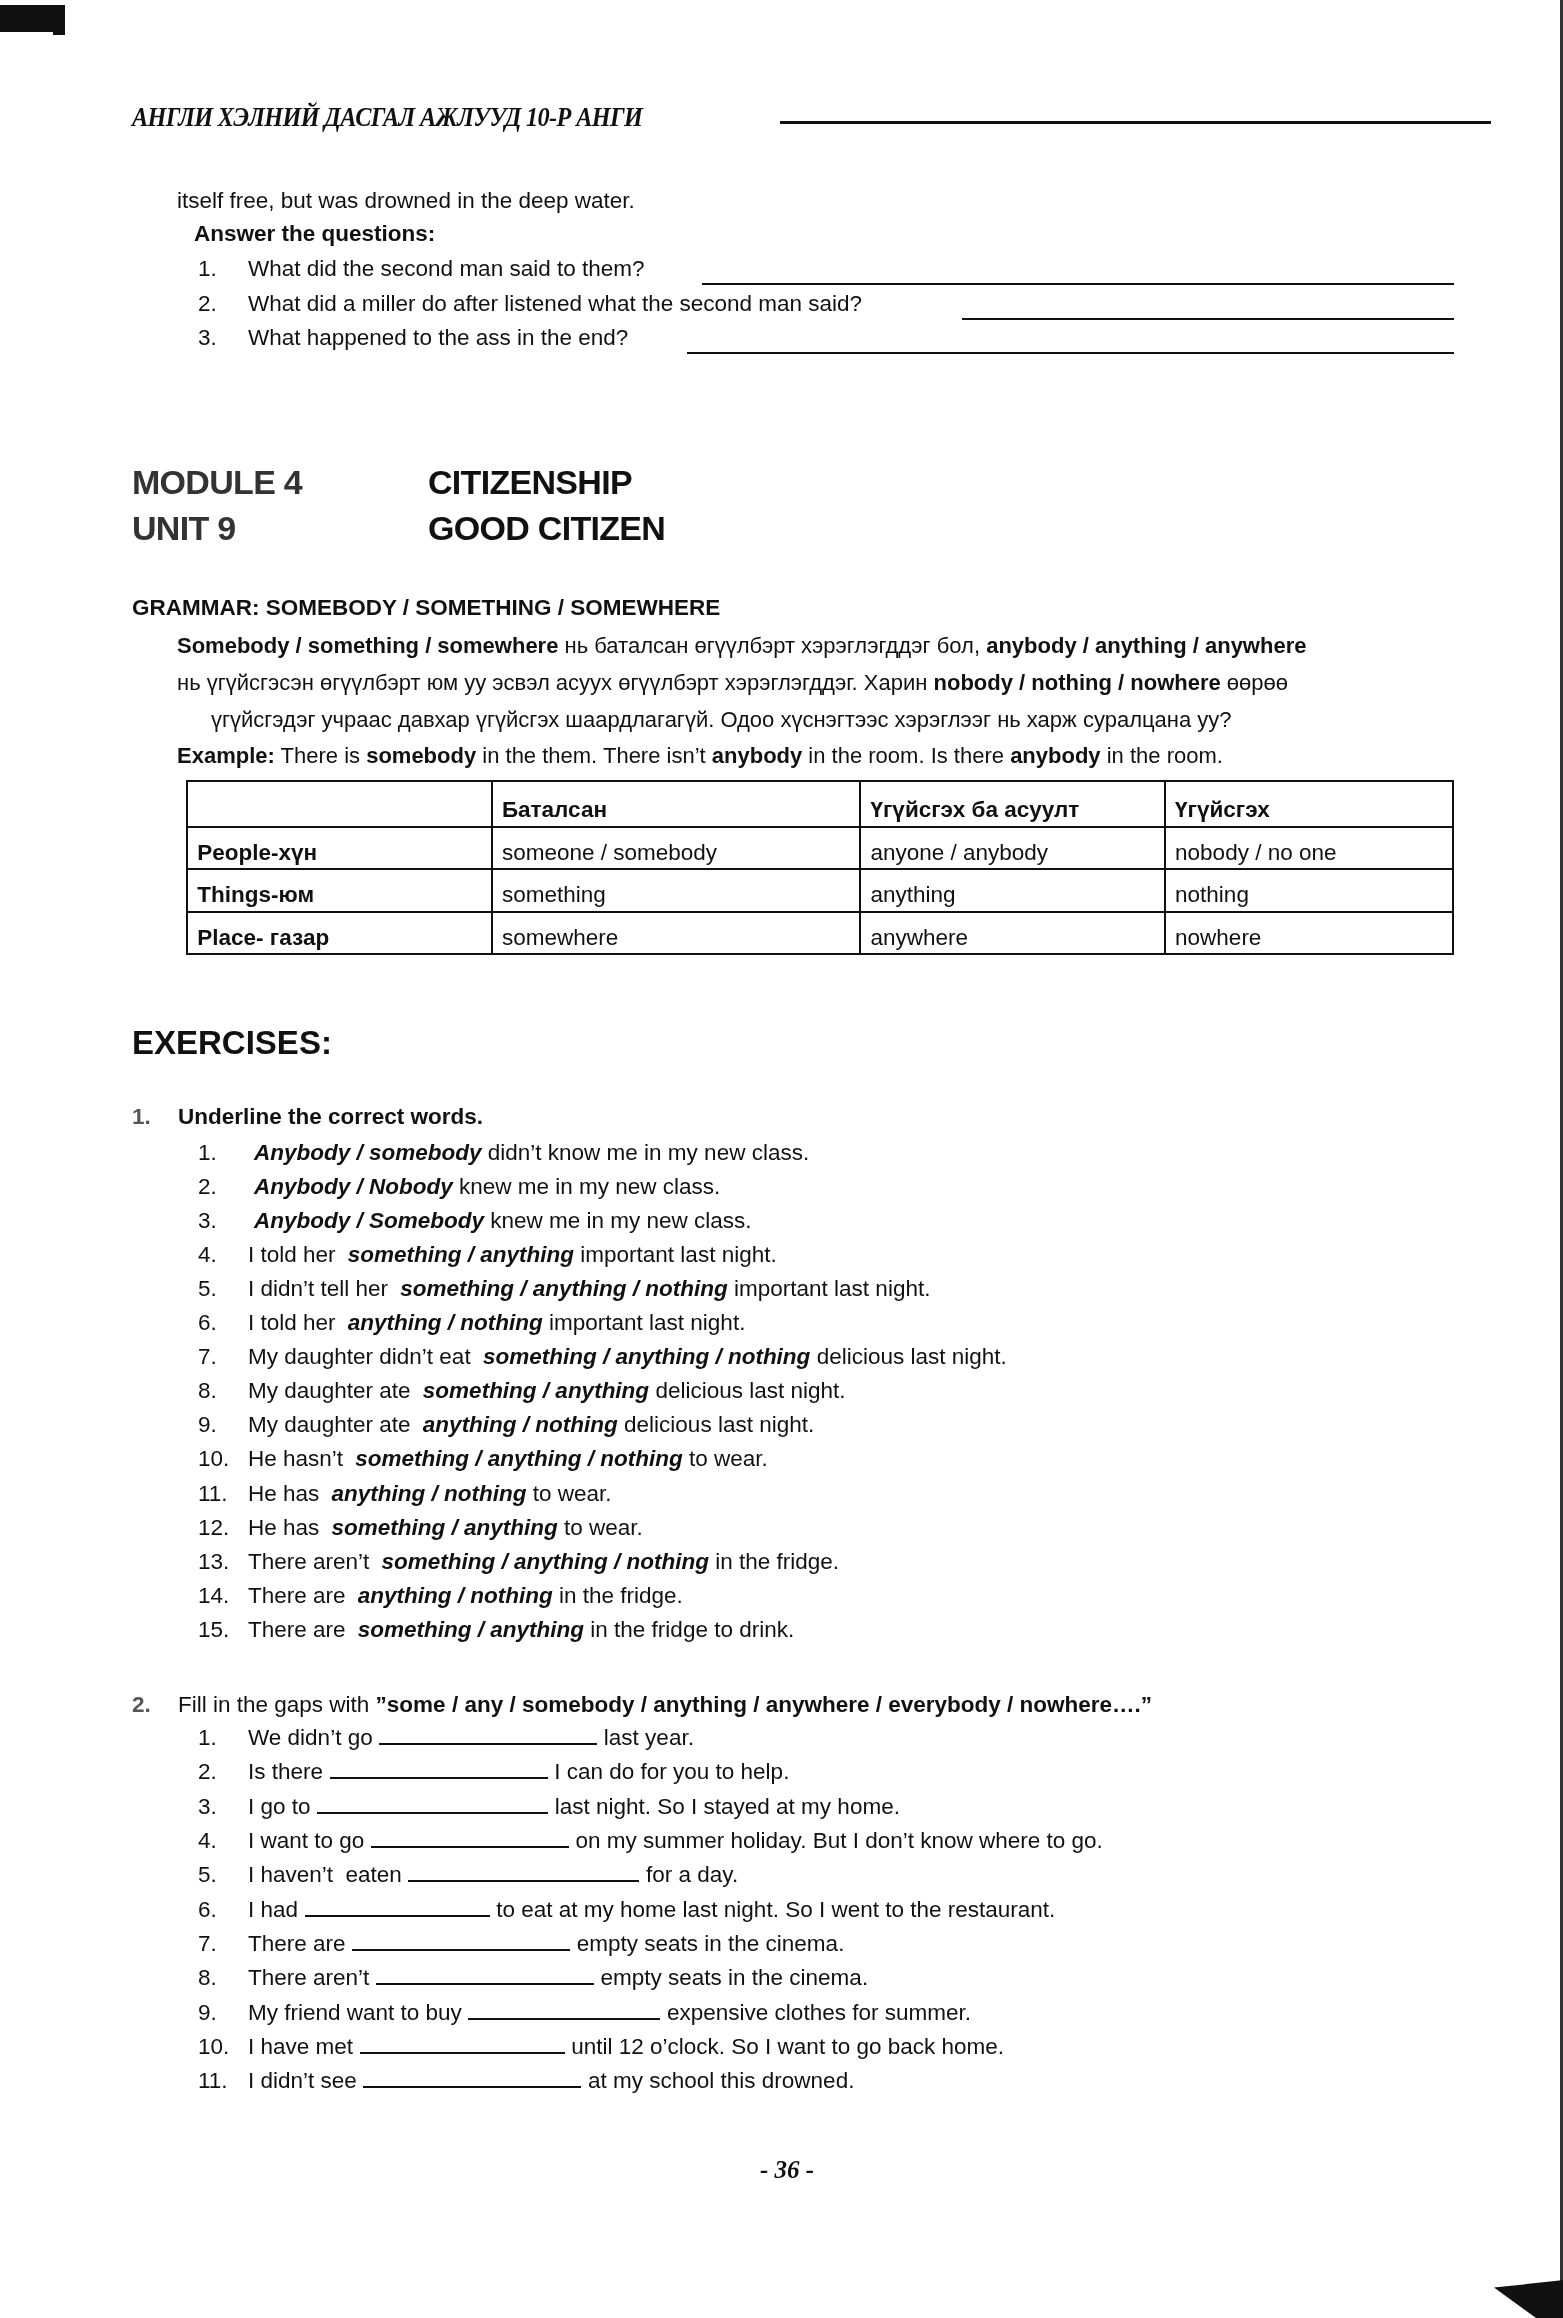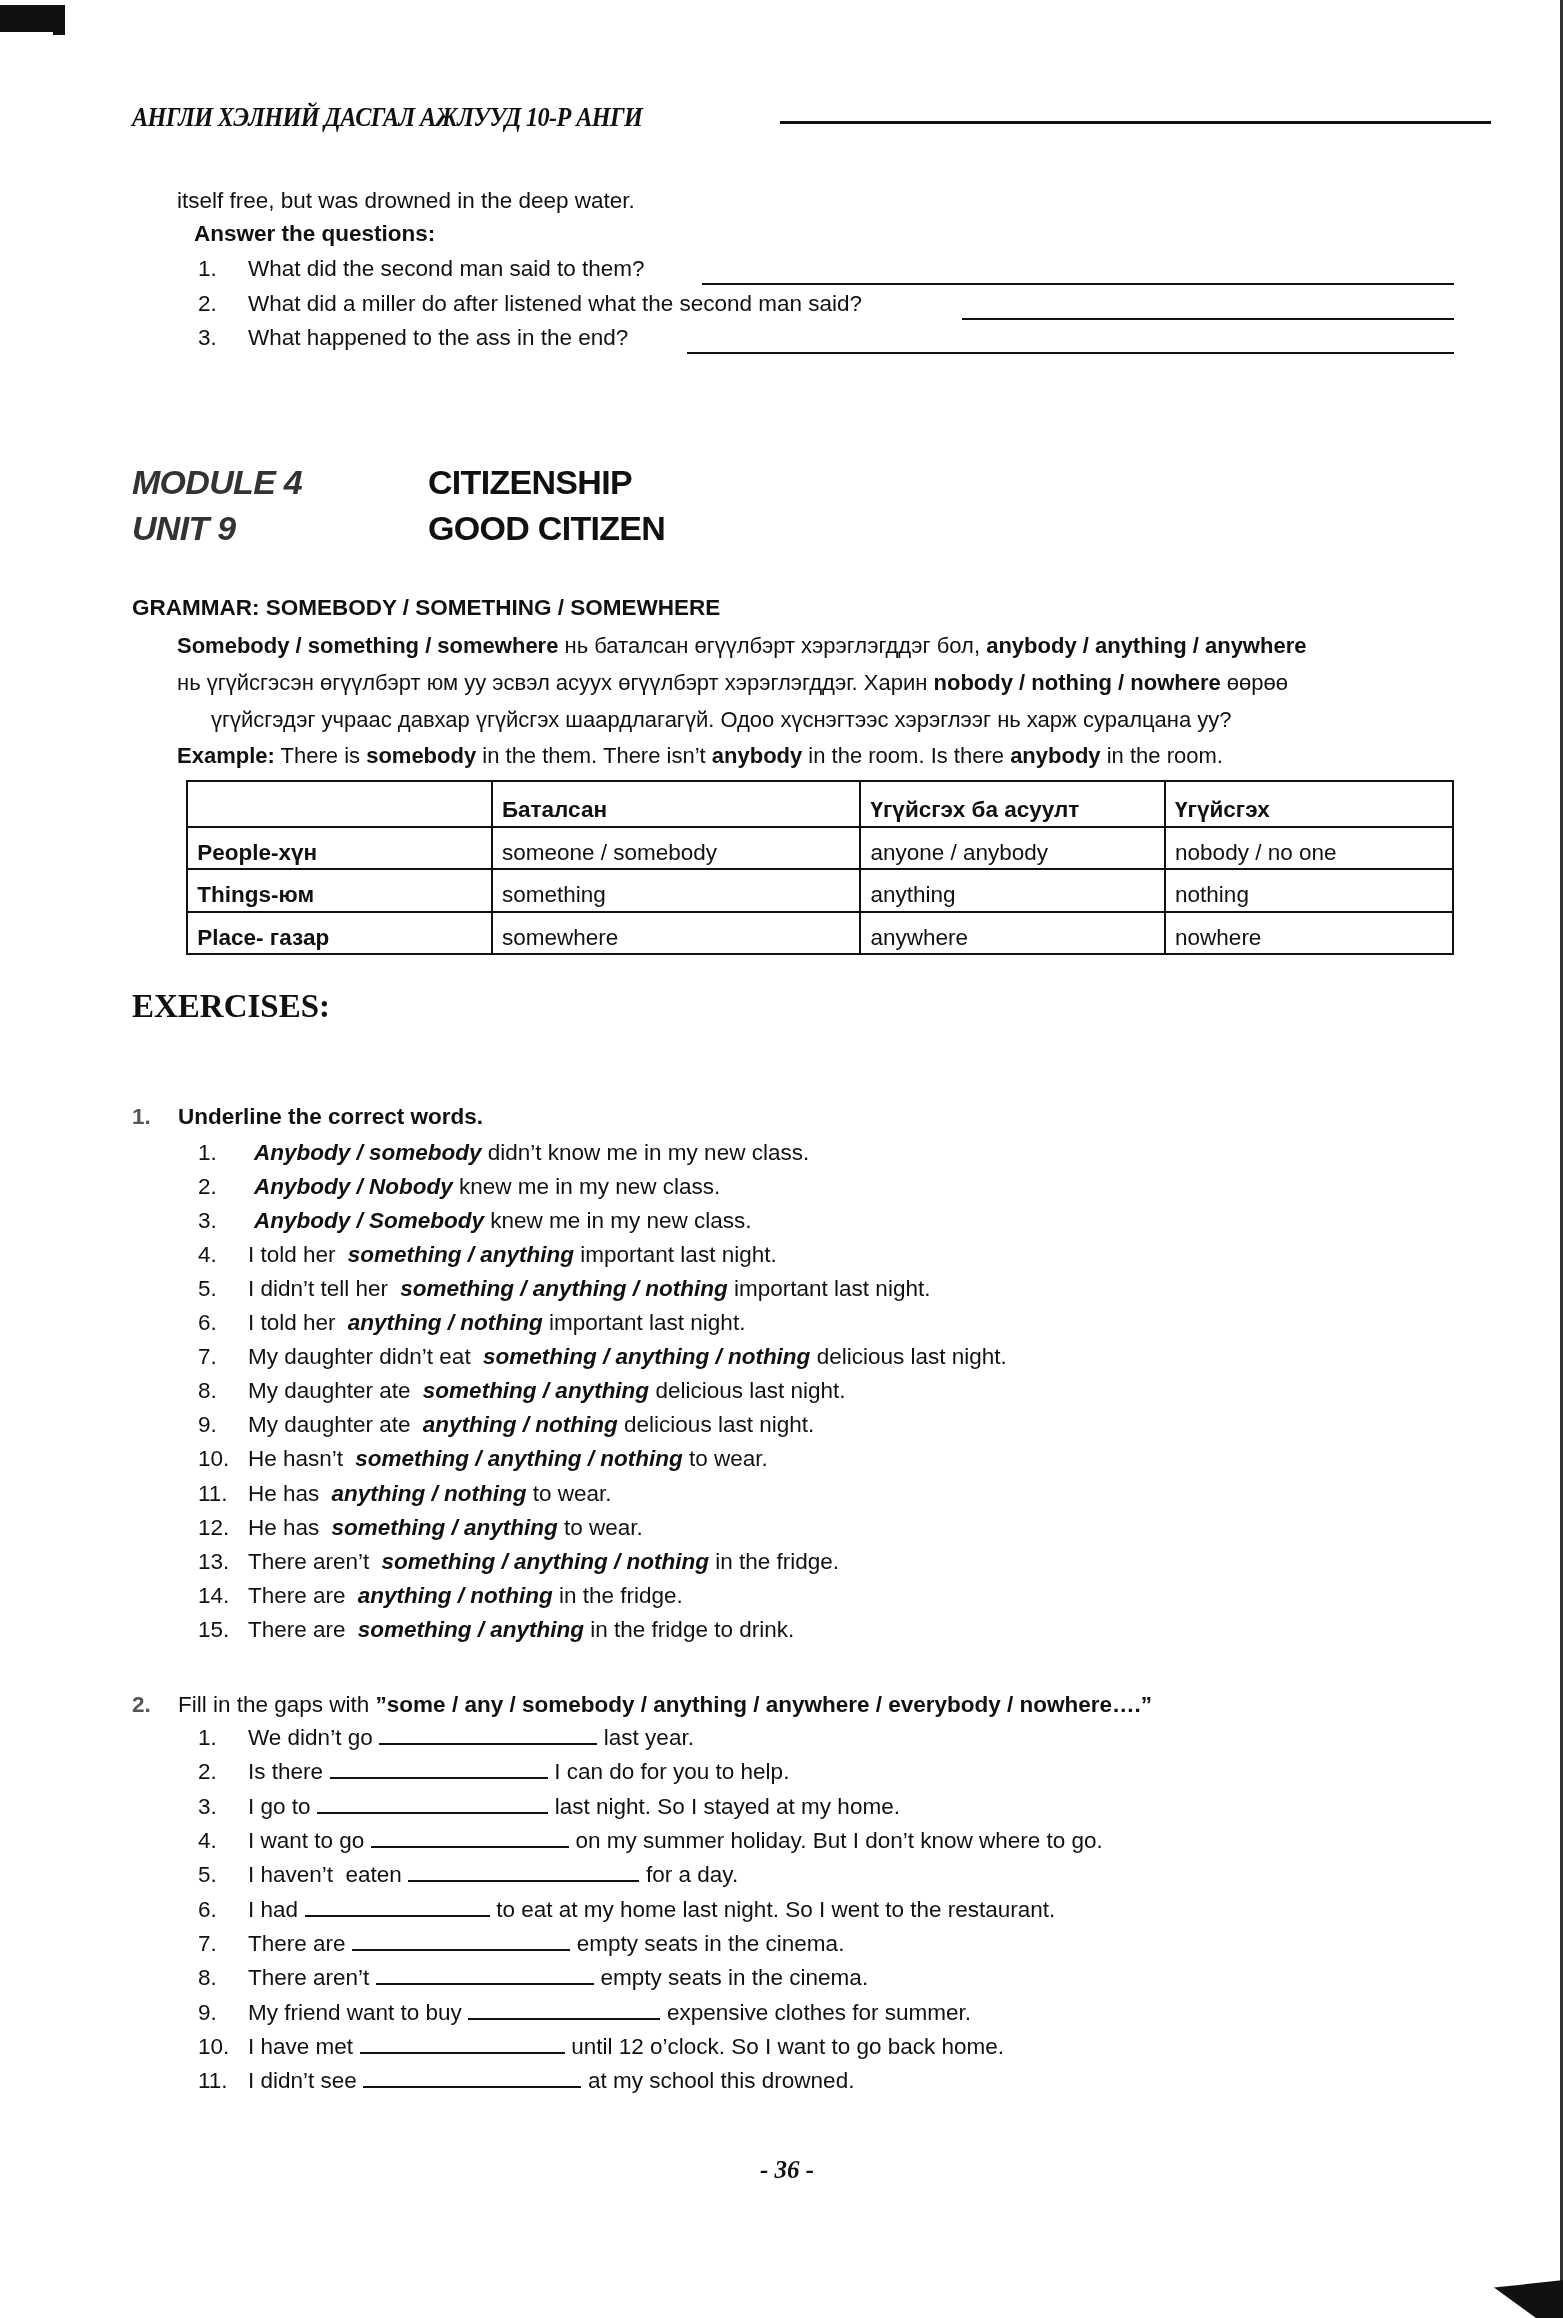--- a/index.html
+++ b/index.html
@@ -18,36 +18,36 @@
   .scan-corner { left: 0; top: 5.3px; width: 63px; height: 26.4px; background: #111; }
   .scan-corner2 { left: 53px; top: 5.3px; width: 12px; height: 30px; background: #111; }
   .scan-bottom { left: 1494px; top: 2280px; width: 70px; height: 38px; background: #111; clip-path: polygon(0 20%, 100% 0, 100% 100%, 60% 100%); }
   .scan-right { left: 1560px; top: 0; width: 4px; height: 2319px; background: #333; }
   .body-text { font-size: 22.5px; }
   .bold { font-weight: bold; }
   .italic-bold { font-style: italic; font-weight: bold; margin-left: 6px; }
   .q-row { position: absolute; left: 198px; font-size: 22.5px; display: flex; align-items: baseline; }
   .q-num { width: 50px; display: inline-block; }
   .q-line { position: absolute; height: 2px; background: #111; }
-  .module-left { left: 132px; font-size: 34px; font-weight: bold; letter-spacing: -0.7px; color: #333; font-style: italic; }
+  .module-left { left: 132px; font-size: 34px; font-weight: bold; letter-spacing: -0.7px; color: #333; }
   .module-right { left: 428px; font-size: 34px; font-weight: bold; letter-spacing: -0.7px; }
   .grammar-title { left: 132px; top: 595px; font-size: 22.5px; font-weight: bold; }
   .para { left: 177px; font-size: 22px; }
   table.grammar {
     position: absolute; left: 186px; top: 780px; width: 1268px;
     border-collapse: collapse; font-size: 22.5px;
   }
   table.grammar td {
     border: 2px solid #111; height: 38px; padding: 0 9.3px; vertical-align: bottom; padding-bottom: 2.6px;
   }
   table.grammar td.c0 { width: 284px; font-weight: bold; }
   table.grammar td.c1 { width: 348px; }
   table.grammar td.c2 { width: 284px; }
   table.grammar tr.head td { font-weight: bold; height: 41px; }
-  .exercises-title { left: 132px; top: 988px; font-size: 33px; font-weight: bold; font-family: Liberation Serif, serif; }
+  .exercises-title { left: 132px; top: 1024px; font-size: 33px; font-weight: bold; }
   .ex-heading { left: 132px; font-size: 22.5px; font-weight: bold; display: flex; }
   .ex-heading .num { width: 46px; color: #555; }
   .item { position: absolute; left: 198px; font-size: 22.5px; display: flex; align-items: baseline; white-space: nowrap; }
   .item .num { width: 50px; display: inline-block; }
   .blank { display: inline-block; border-bottom: 2px solid #111; height: 18.5px; margin: 0 6.6px; }
   .page-num { left: 760px; top: 2156px; font-family: "Liberation Serif", "DejaVu Serif", serif; font-style: italic; font-weight: bold; font-size: 25px; }
 </style>
 </head>
 <body>
 

